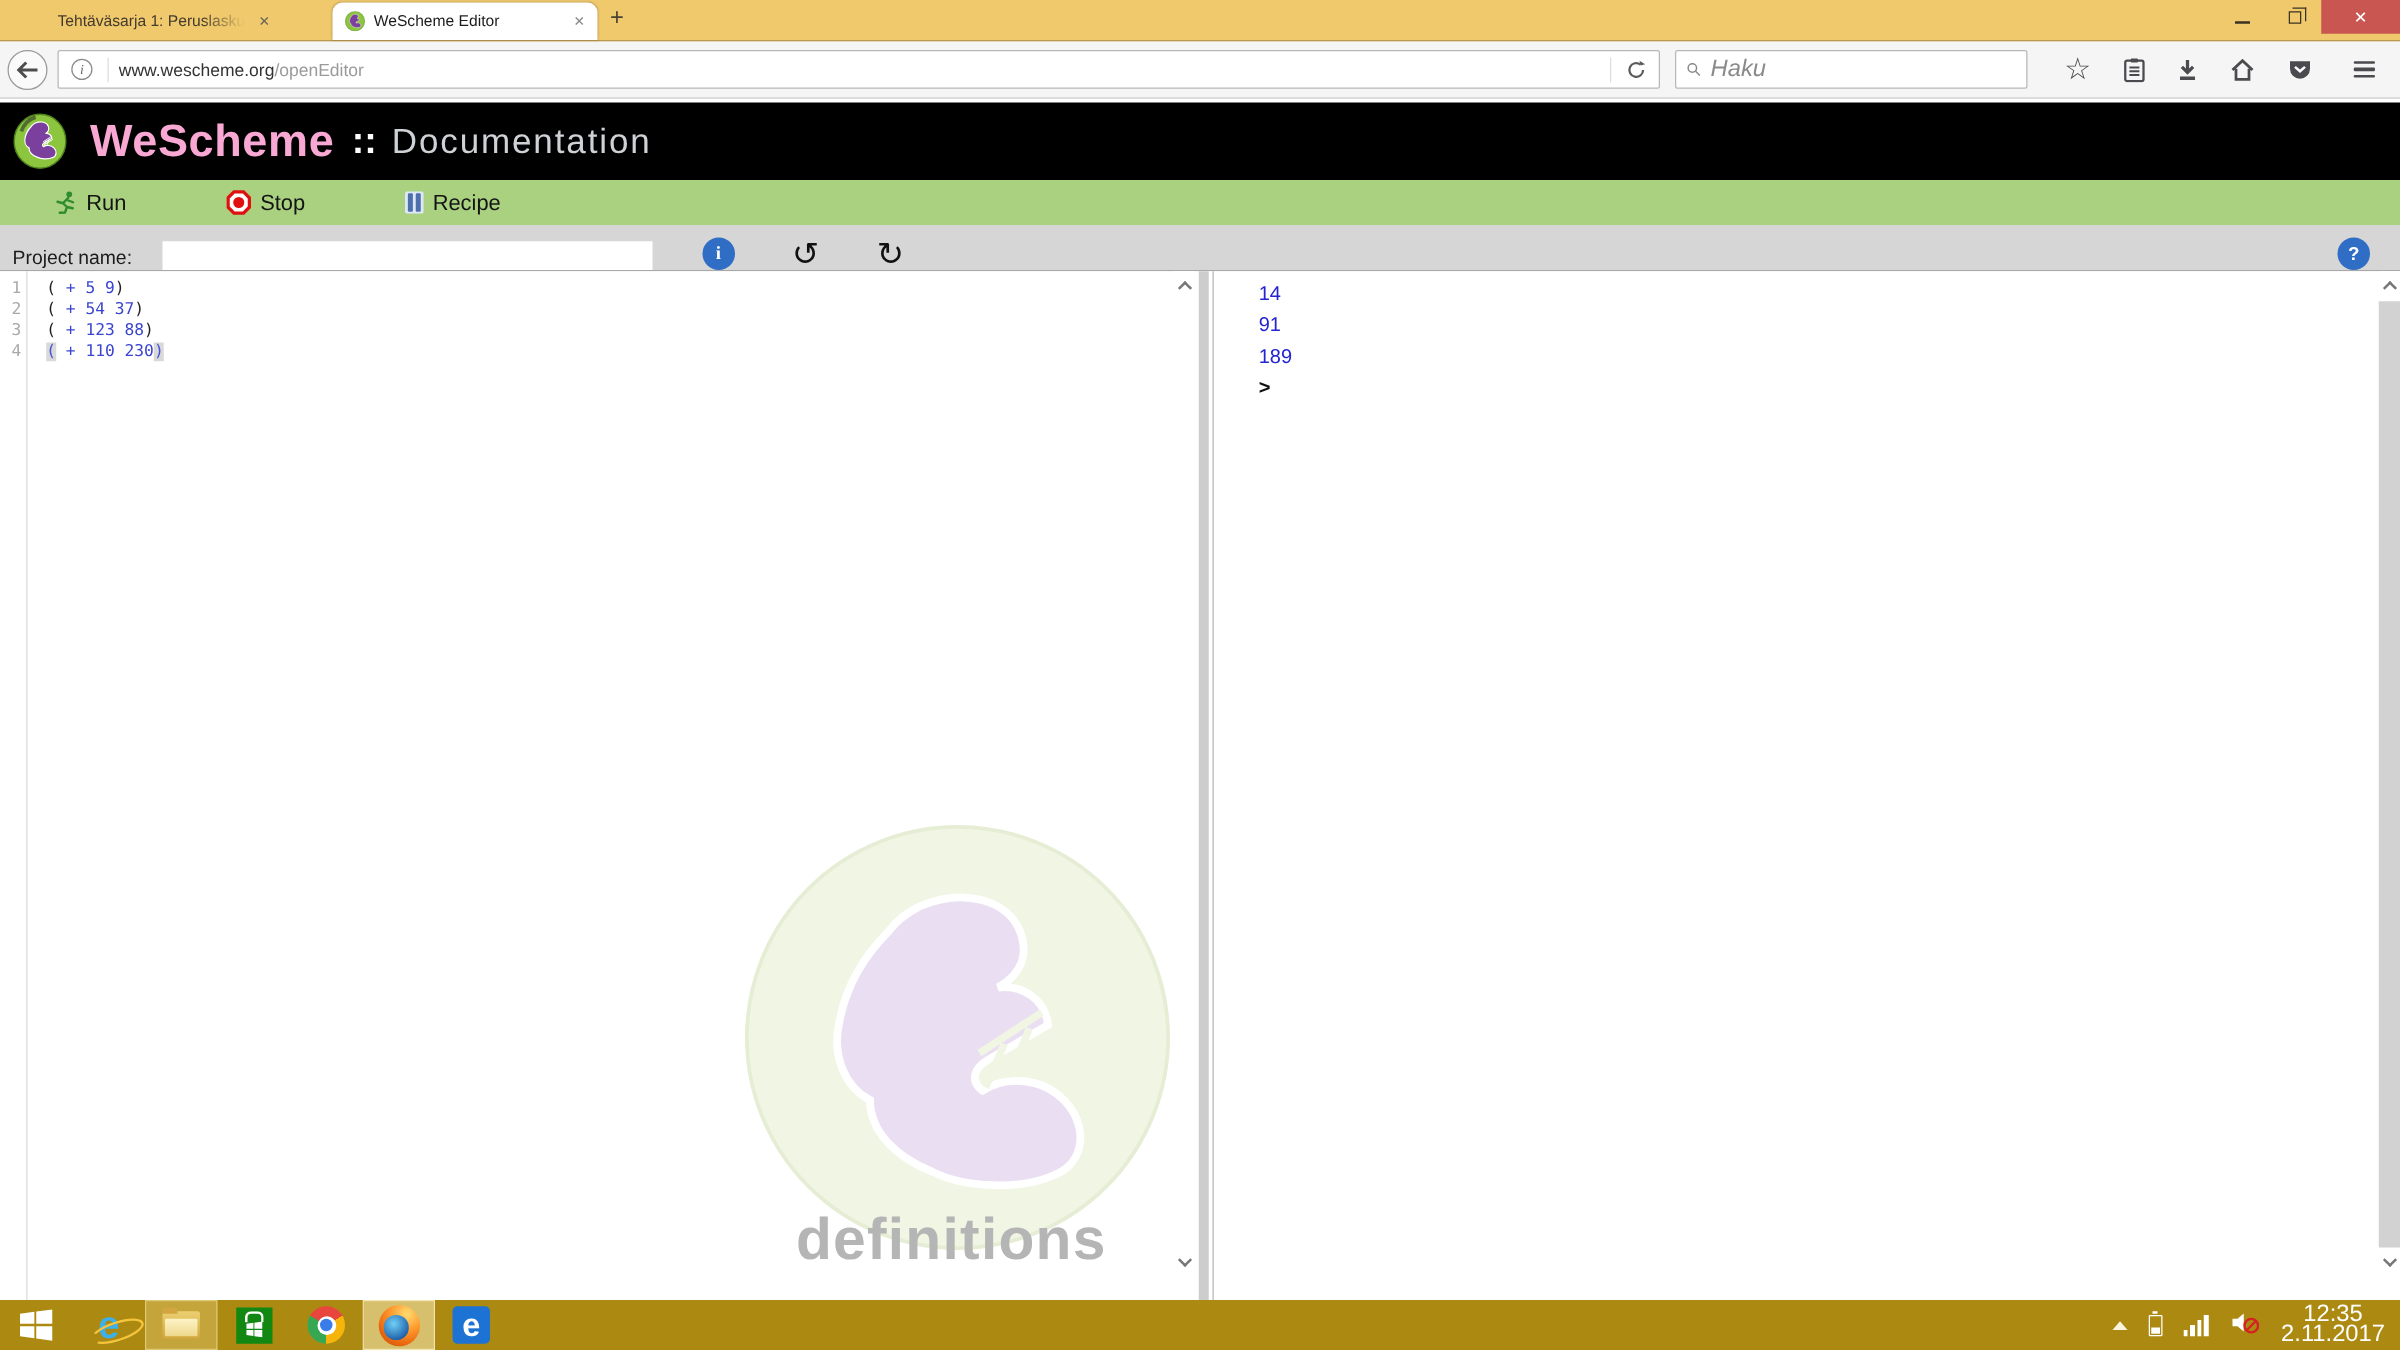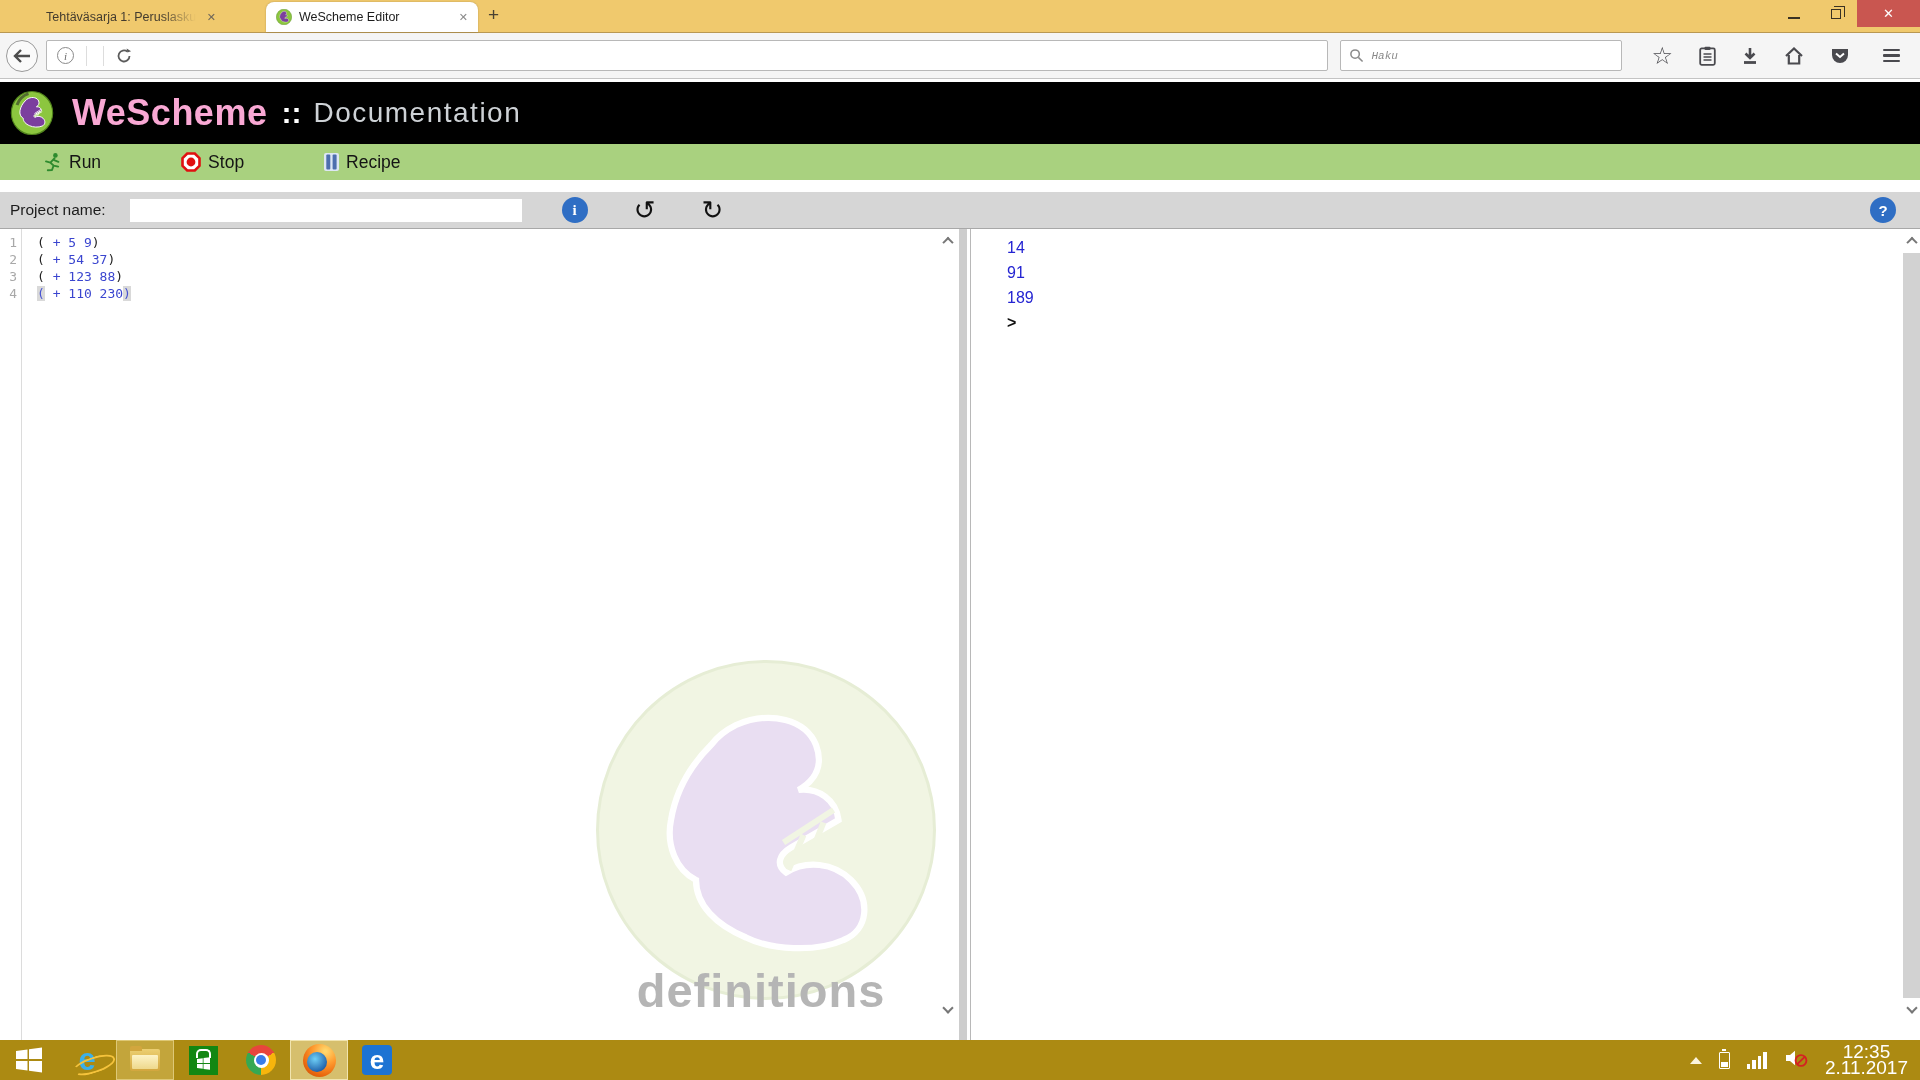--- a/index.html
+++ b/index.html
@@ -31,41 +31,41 @@
   .navbar { height:46px; background:#f5f5f5; border-bottom:1px solid #c4c4c4; display:flex; align-items:center; padding:0 20px 0 6px; flex:0 0 auto; }
   .back-btn { width:32px; height:32px; border:1.5px solid #9a9a9a; border-radius:50%; background:#fafafa; display:flex; align-items:center; justify-content:center; margin-right:8px; cursor:pointer; flex:0 0 auto; }
   .urlbar { flex:1; height:31px; background:#fff; border:1px solid #b8b8b8; border-radius:2px; display:flex; align-items:center; padding:0 6px; }
   .ident-i { width:17px; height:17px; border:1.5px solid #8a8a8a; border-radius:50%; color:#6a6a6a; font-size:11px; font-style:italic; font-family:"Liberation Serif", serif; display:flex; align-items:center; justify-content:center; margin:0 4px; cursor:pointer; }
   .vsep { width:1px; height:20px; background:#ddd; margin:0 8px; }
   .urltext { flex:1; font-size:14px; white-space:nowrap; overflow:hidden; }
   .urltext .host { color:#333; }
   .urltext .path { color:#9a9a9a; }
   .reload { margin:0 4px; cursor:pointer; display:flex; }
   .searchbox { width:282px; height:31px; background:#fff; border:1px solid #b8b8b8; border-radius:2px; display:flex; align-items:center; padding:0 8px; margin-left:12px; }
-  .searchbox input { border:none; outline:none; flex:1; font-size:11px; margin-left:7px; font-family:Liberation Mono, monospace; }
+  .searchbox input { border:none; outline:none; flex:1; font-size:19px; margin-left:7px; font-family:Liberation Sans, sans-serif; }
   .searchbox input::placeholder { font-style:italic; color:#8a8a8a; }
   .nav-icons { display:flex; align-items:center; margin-left:16px; }
   .nav-ico { margin:0 13px; cursor:pointer; display:flex; align-items:center; color:#4a4a4f; }
   .star { font-size:24px; line-height:20px; }
   .burger { display:flex; flex-direction:column; gap:3.2px; margin-left:20px; }
   .burger span { width:17px; height:2.4px; background:#4a4a4f; border-radius:1px; }
 
   
   .page { flex:1; display:flex; flex-direction:column; background:#fff; padding-top:3px; min-height:0; }
   .ws-header { height:62px; background:#000; display:flex; align-items:center; padding-left:10px; flex:0 0 auto; }
   .ws-logo { width:44px; height:52px; cursor:pointer; }
   .brand { color:#f9a8d4; font-size:36px; font-weight:bold; margin-left:18px; letter-spacing:.5px; }
   .brand-sep { color:#fff; font-size:30px; font-weight:bold; margin:0 12px 0 14px; }
   .pg-title { color:#ced2d6; font-size:28px; letter-spacing:1.5px; }
 
   .ws-toolbar { height:36px; background:#a9d17f; display:flex; align-items:center; padding-left:42px; flex:0 0 auto; }
   .ws-btn { display:flex; align-items:center; gap:7px; font-size:17.5px; color:#141414; cursor:pointer; }
   .ws-btn + .ws-btn { margin-left:80px; }
 
-  .ws-projectrow { height:37px; background:#d6d6d6; border-bottom:1px solid #a8a8a8; display:flex; align-items:center; padding:0 24px 0 10px; flex:0 0 auto;margin-top:12px; }
+  .ws-projectrow { height:37px; background:#d6d6d6; border-bottom:1px solid #a8a8a8; display:flex; align-items:flex-end; padding:0 24px 0 10px; flex:0 0 auto; }
   .proj-label { font-size:15.5px; color:#1c1c1c; margin-right:24px; }
   .proj-input { width:392px; height:23px; border:none; background:#fff; outline:none; padding:0 5px; font-size:14px; }
   .circle-icon { width:26px; height:26px; border-radius:50%; background:#2f6ec4; color:#fff; font-weight:bold; display:flex; align-items:center; justify-content:center; cursor:pointer; }
   .info-btn { font-size:15px; font-family:"Liberation Serif", serif; margin-left:40px; }
   .undo, .redo { font-size:26px; color:#111; cursor:pointer; line-height:26px; }
   .undo { margin-left:46px; } .redo { margin-left:46px; }
   .help-btn { margin-left:auto; font-size:15px; }
 
   
   .ws-main { flex:1; display:flex; min-height:0; background:#fff; }
@@ -180,20 +180,21 @@
 
   <div class="navbar">
     <div class="back-btn">
       <svg width="18" height="14" viewBox="0 0 18 14">
           <path d="M8 1 L2 7 L8 13 M2.5 7 H17" stroke="#4d4d4d" stroke-width="2.4" fill="none"></path>
         </svg>
     </div>
     <div class="urlbar">
       <span class="ident-i">i</span>
       <span class="vsep"></span>
+      <span class="urltext"><span class="host">www.wescheme.org</span><span class="path">/openEditor</span></span>
       <span class="vsep"></span>
       <span class="reload">
         <svg width="16" height="16" viewBox="0 0 16 16">
             <path d="M13.5 8 a5.5 5.5 0 1 1 -2.1-4.35" fill="none" stroke="#5c5c5c" stroke-width="1.8"></path>
             <path d="M10.6 0.6 L11.4 4.4 L15.1 3.3 Z" fill="#5c5c5c"></path>
           </svg>
       </span>
     </div>
     <div class="searchbox">
       <svg width="15" height="15" viewBox="0 0 16 16">

